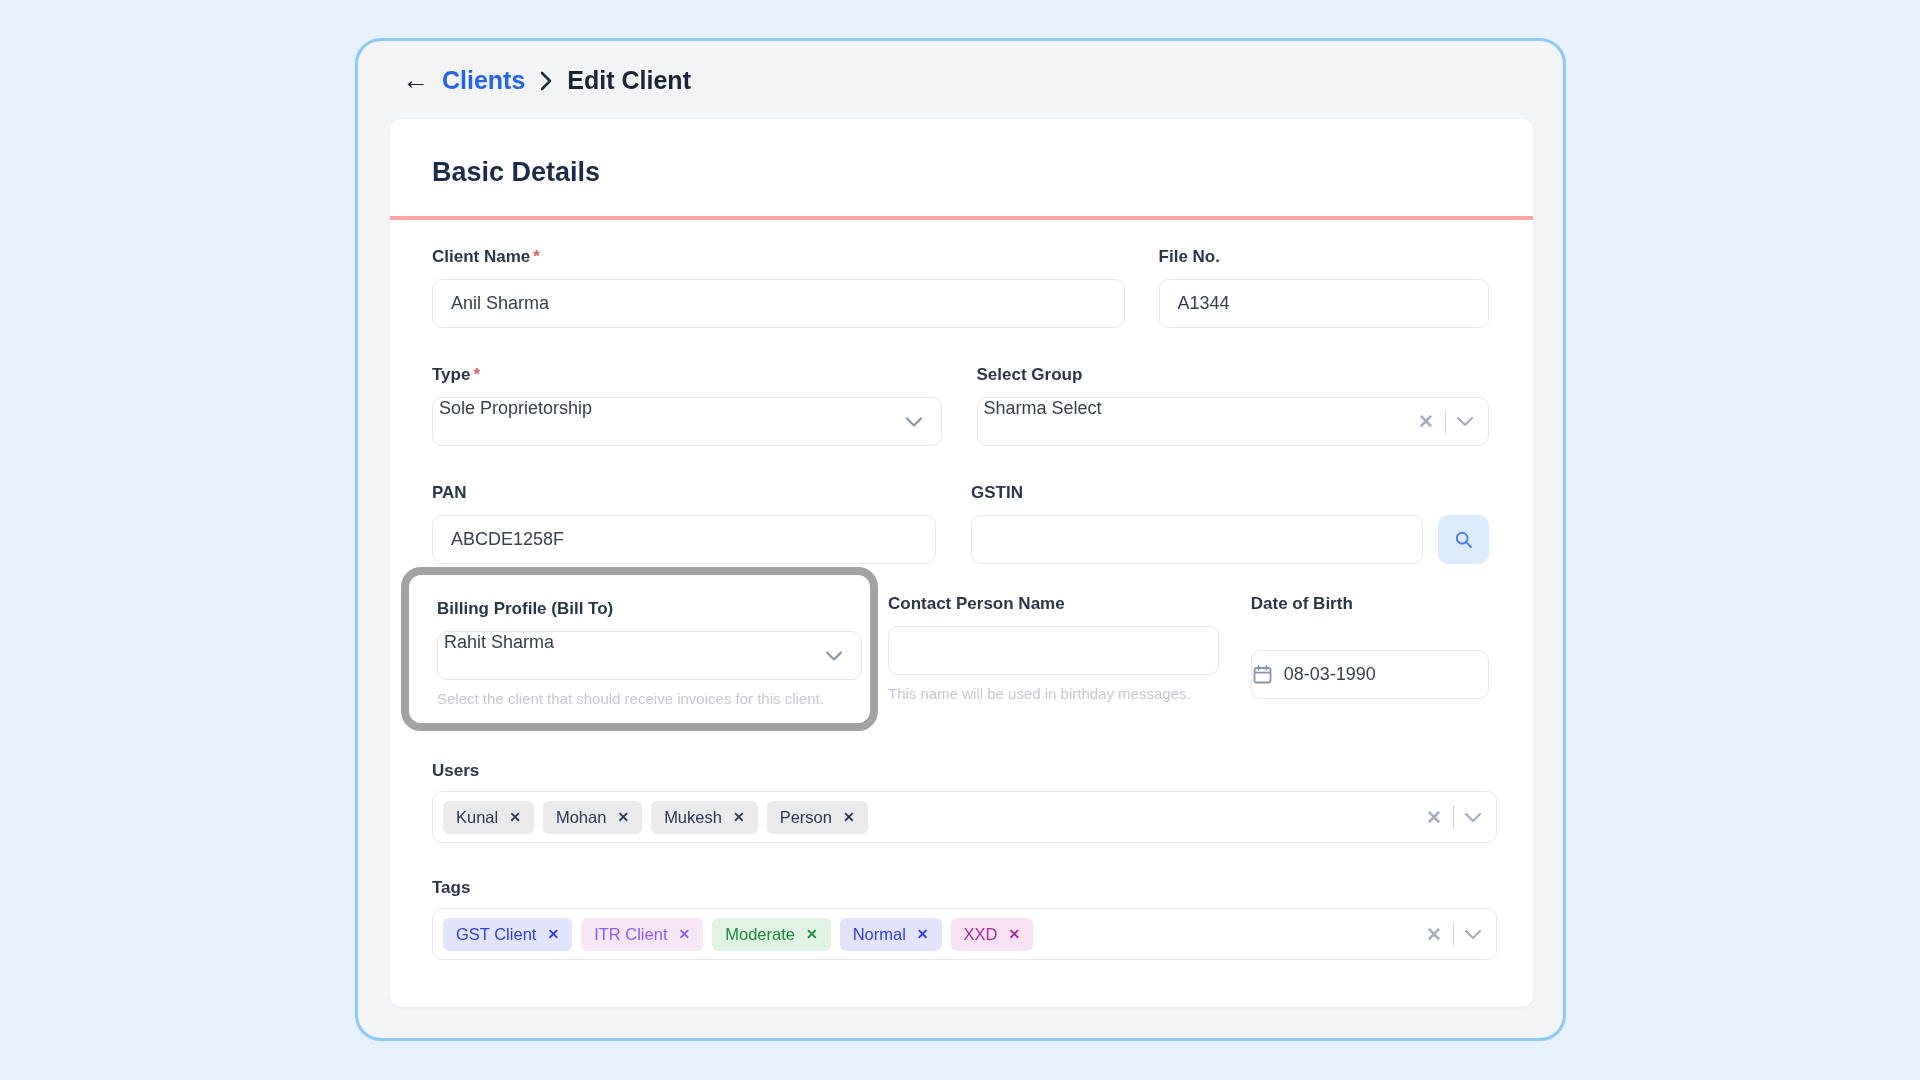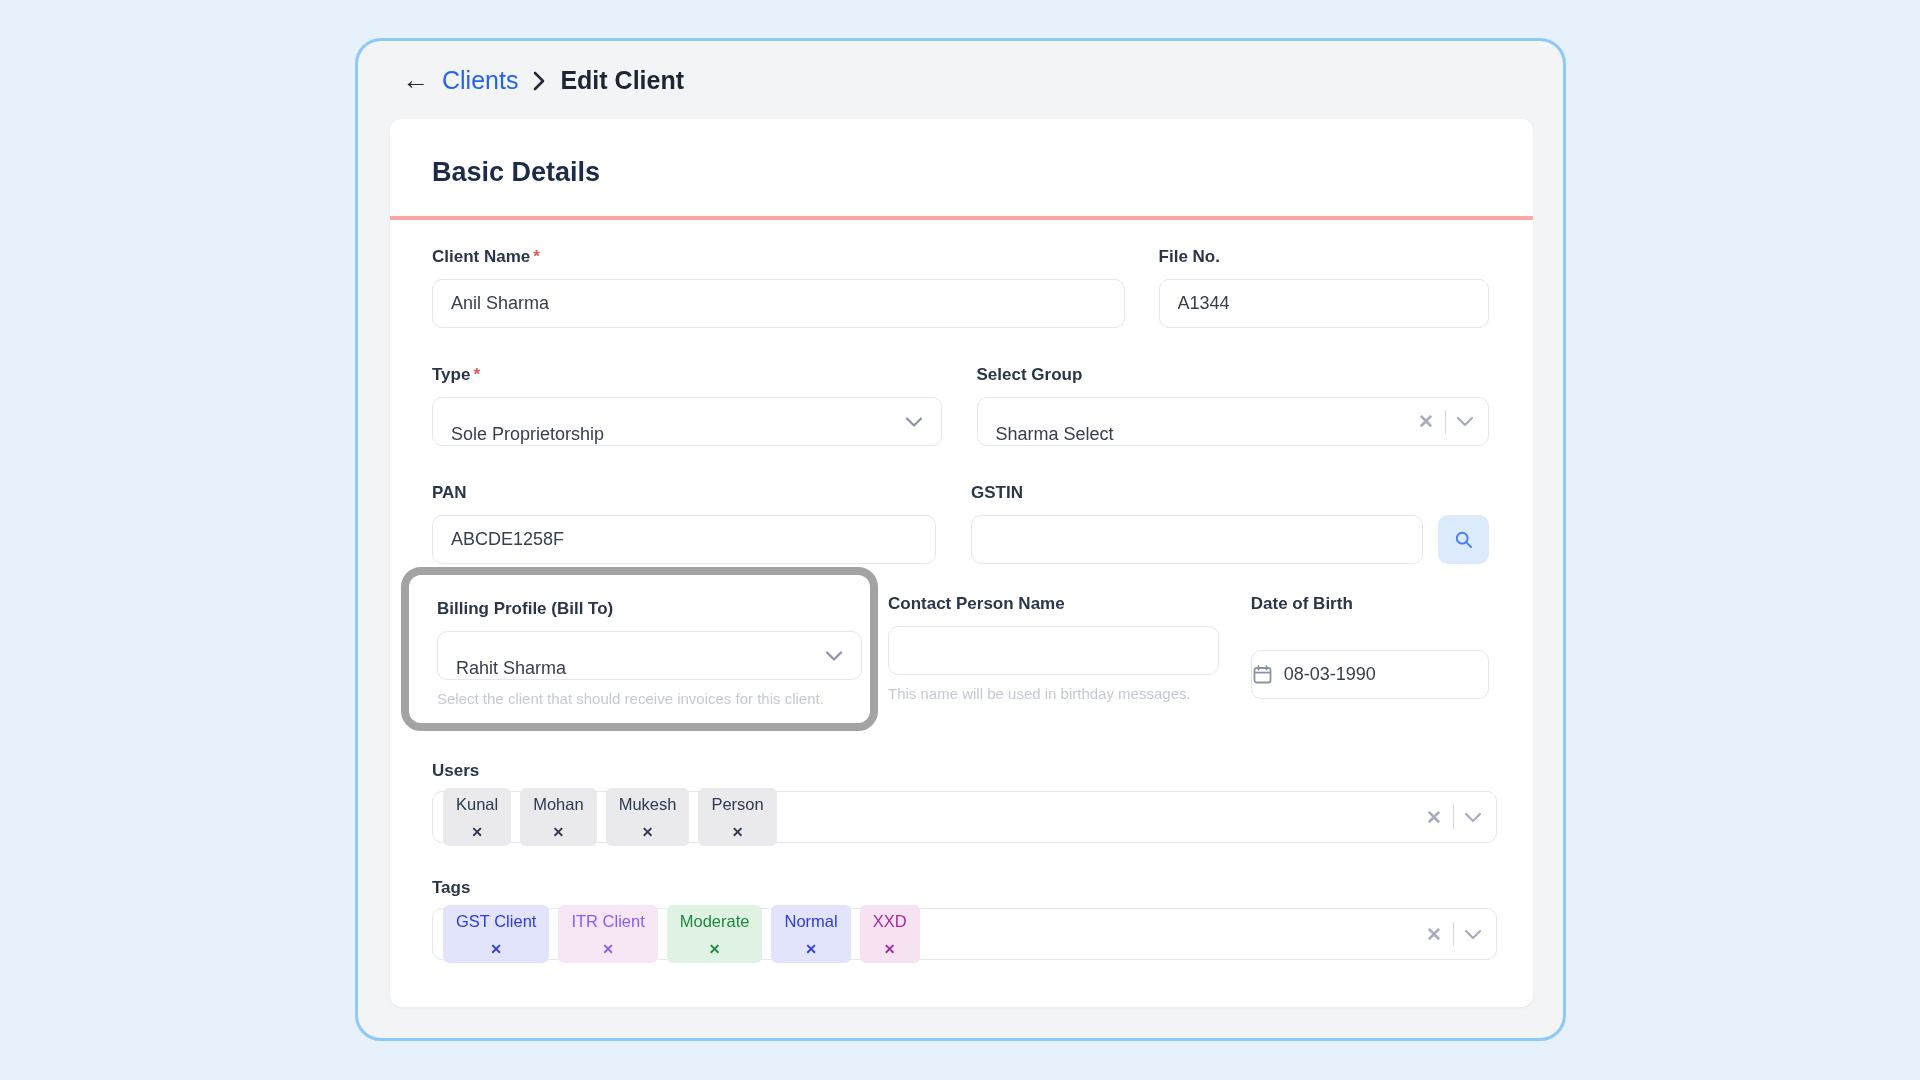--- a/index.html
+++ b/index.html
@@ -19,21 +19,21 @@
     border-radius: 26px;
     overflow: hidden;
   }
   
   .breadcrumb {
     display: flex; align-items: center;
     padding: 25px 40px 18px 44px;
     gap: 13px;
   }
   .back-arrow { font-size: 27px; color: #1f2937; line-height: 1; cursor: pointer; }
-  .crumb-link { font-size: 25px; font-weight: 400; color: #2563eb; cursor: pointer; }
+  .crumb-link { font-size: 25px; font-weight: 700; color: #2563eb; cursor: pointer; }
   .crumb-sep  { display:flex; align-items:center; }
   .crumb-current { font-size: 25px; font-weight: 700; color: #1d2433; }
   
   .card {
     margin: 6px 30px 0 32px;
     height: 888px;
     background: #ffffff;
     border-radius: 12px;
     box-shadow: 0 1px 3px rgba(16,24,40,.05);
     overflow: hidden;
@@ -55,22 +55,22 @@
   .tb, .select-box, .multi-box, .date-box {
     border: 1px solid #e4e7ec;
     border-radius: 10px;
     background: #fff;
     height: 49px;
     font-size: 18px; color: #38404e;
   }
   input.tb { width: 100%; padding: 0 18px; outline: none; font-family: "Liberation Sans", sans-serif; }
   .select-box {
     position: relative;
-    display: flex; align-items: flex-end;
-    padding: 0 48px 0 18px;
+    display: flex; align-items: flex-start;
+    padding: 0 48px 0 6px;
     cursor: pointer;
   }
   .select-box .chev { position: absolute; right: 18px; top: 50%; transform: translateY(-50%); display:flex; }
   .icon-group { position:absolute; right: 14px; top:50%; transform: translateY(-50%); display:flex; align-items:center; }
   .clear-x { font-size: 19px; font-weight: 700; color: #a7adbd; padding: 0 11px 0 0; cursor:pointer; line-height:1; }
   .vdiv { width: 1px; height: 24px; background: #d4d7de; }
   .icon-group .chev { padding-left: 10px; display:flex; cursor:pointer; }
 
   .helper { font-size: 15px; color: #c4c9d3; margin-top: 10px; }
 
@@ -109,21 +109,20 @@
     padding: 0 96px 0 10px;
     gap: 9px;
   }
   .chip {
     display: inline-flex; align-items: center; gap: 11px;
     background: #eaeaec; color: #2e3950;
     border-radius: 6px;
     padding: 7px 13px;
     font-size: 16.5px; font-weight: 500;
     white-space: nowrap;
-    flex-direction: column;
   }
   .chip-x { font-size: 14px; font-weight: 700; cursor: pointer; line-height: 1; }
 
   .mt-row1 { margin-bottom: 37px; }
   .mt-row2 { margin-bottom: 37px; }
   .mt-row3 { margin-bottom: 30px; }
   .mt-row4 { margin-bottom: 30px; }
   .mt-row5 { margin-bottom: 35px; }
   .label-gap-sm { margin-bottom: 10px; }
 </style>

